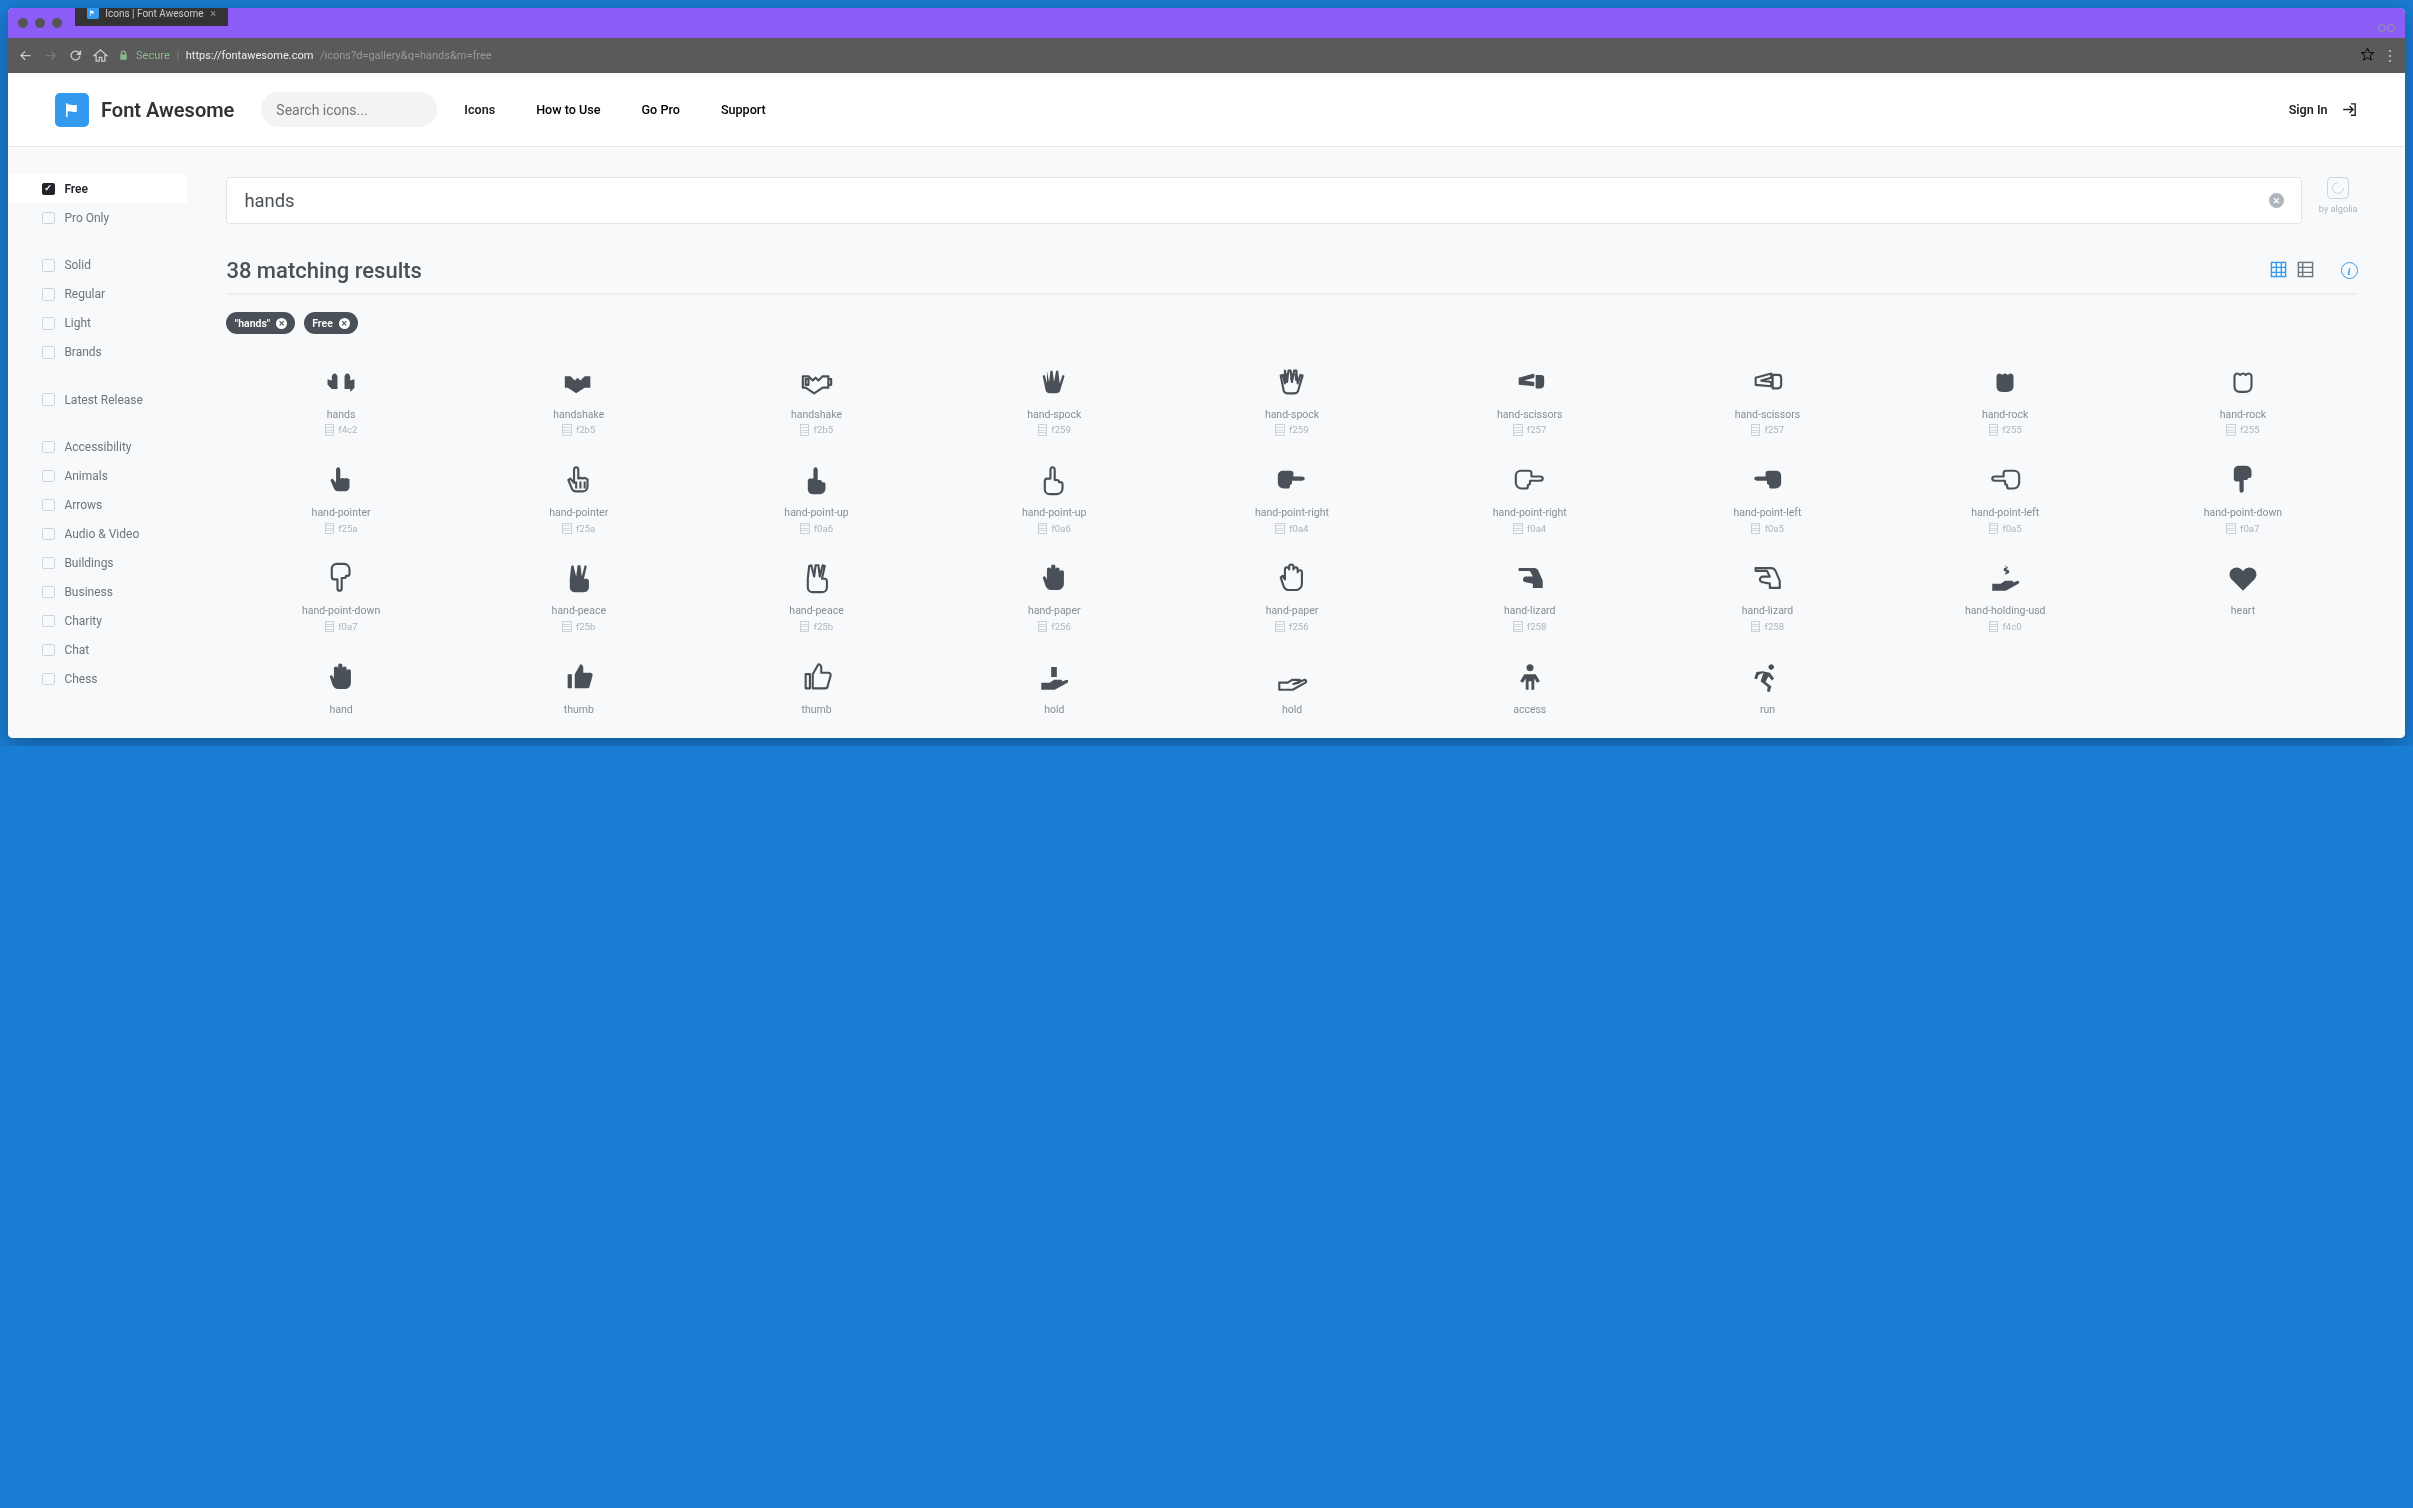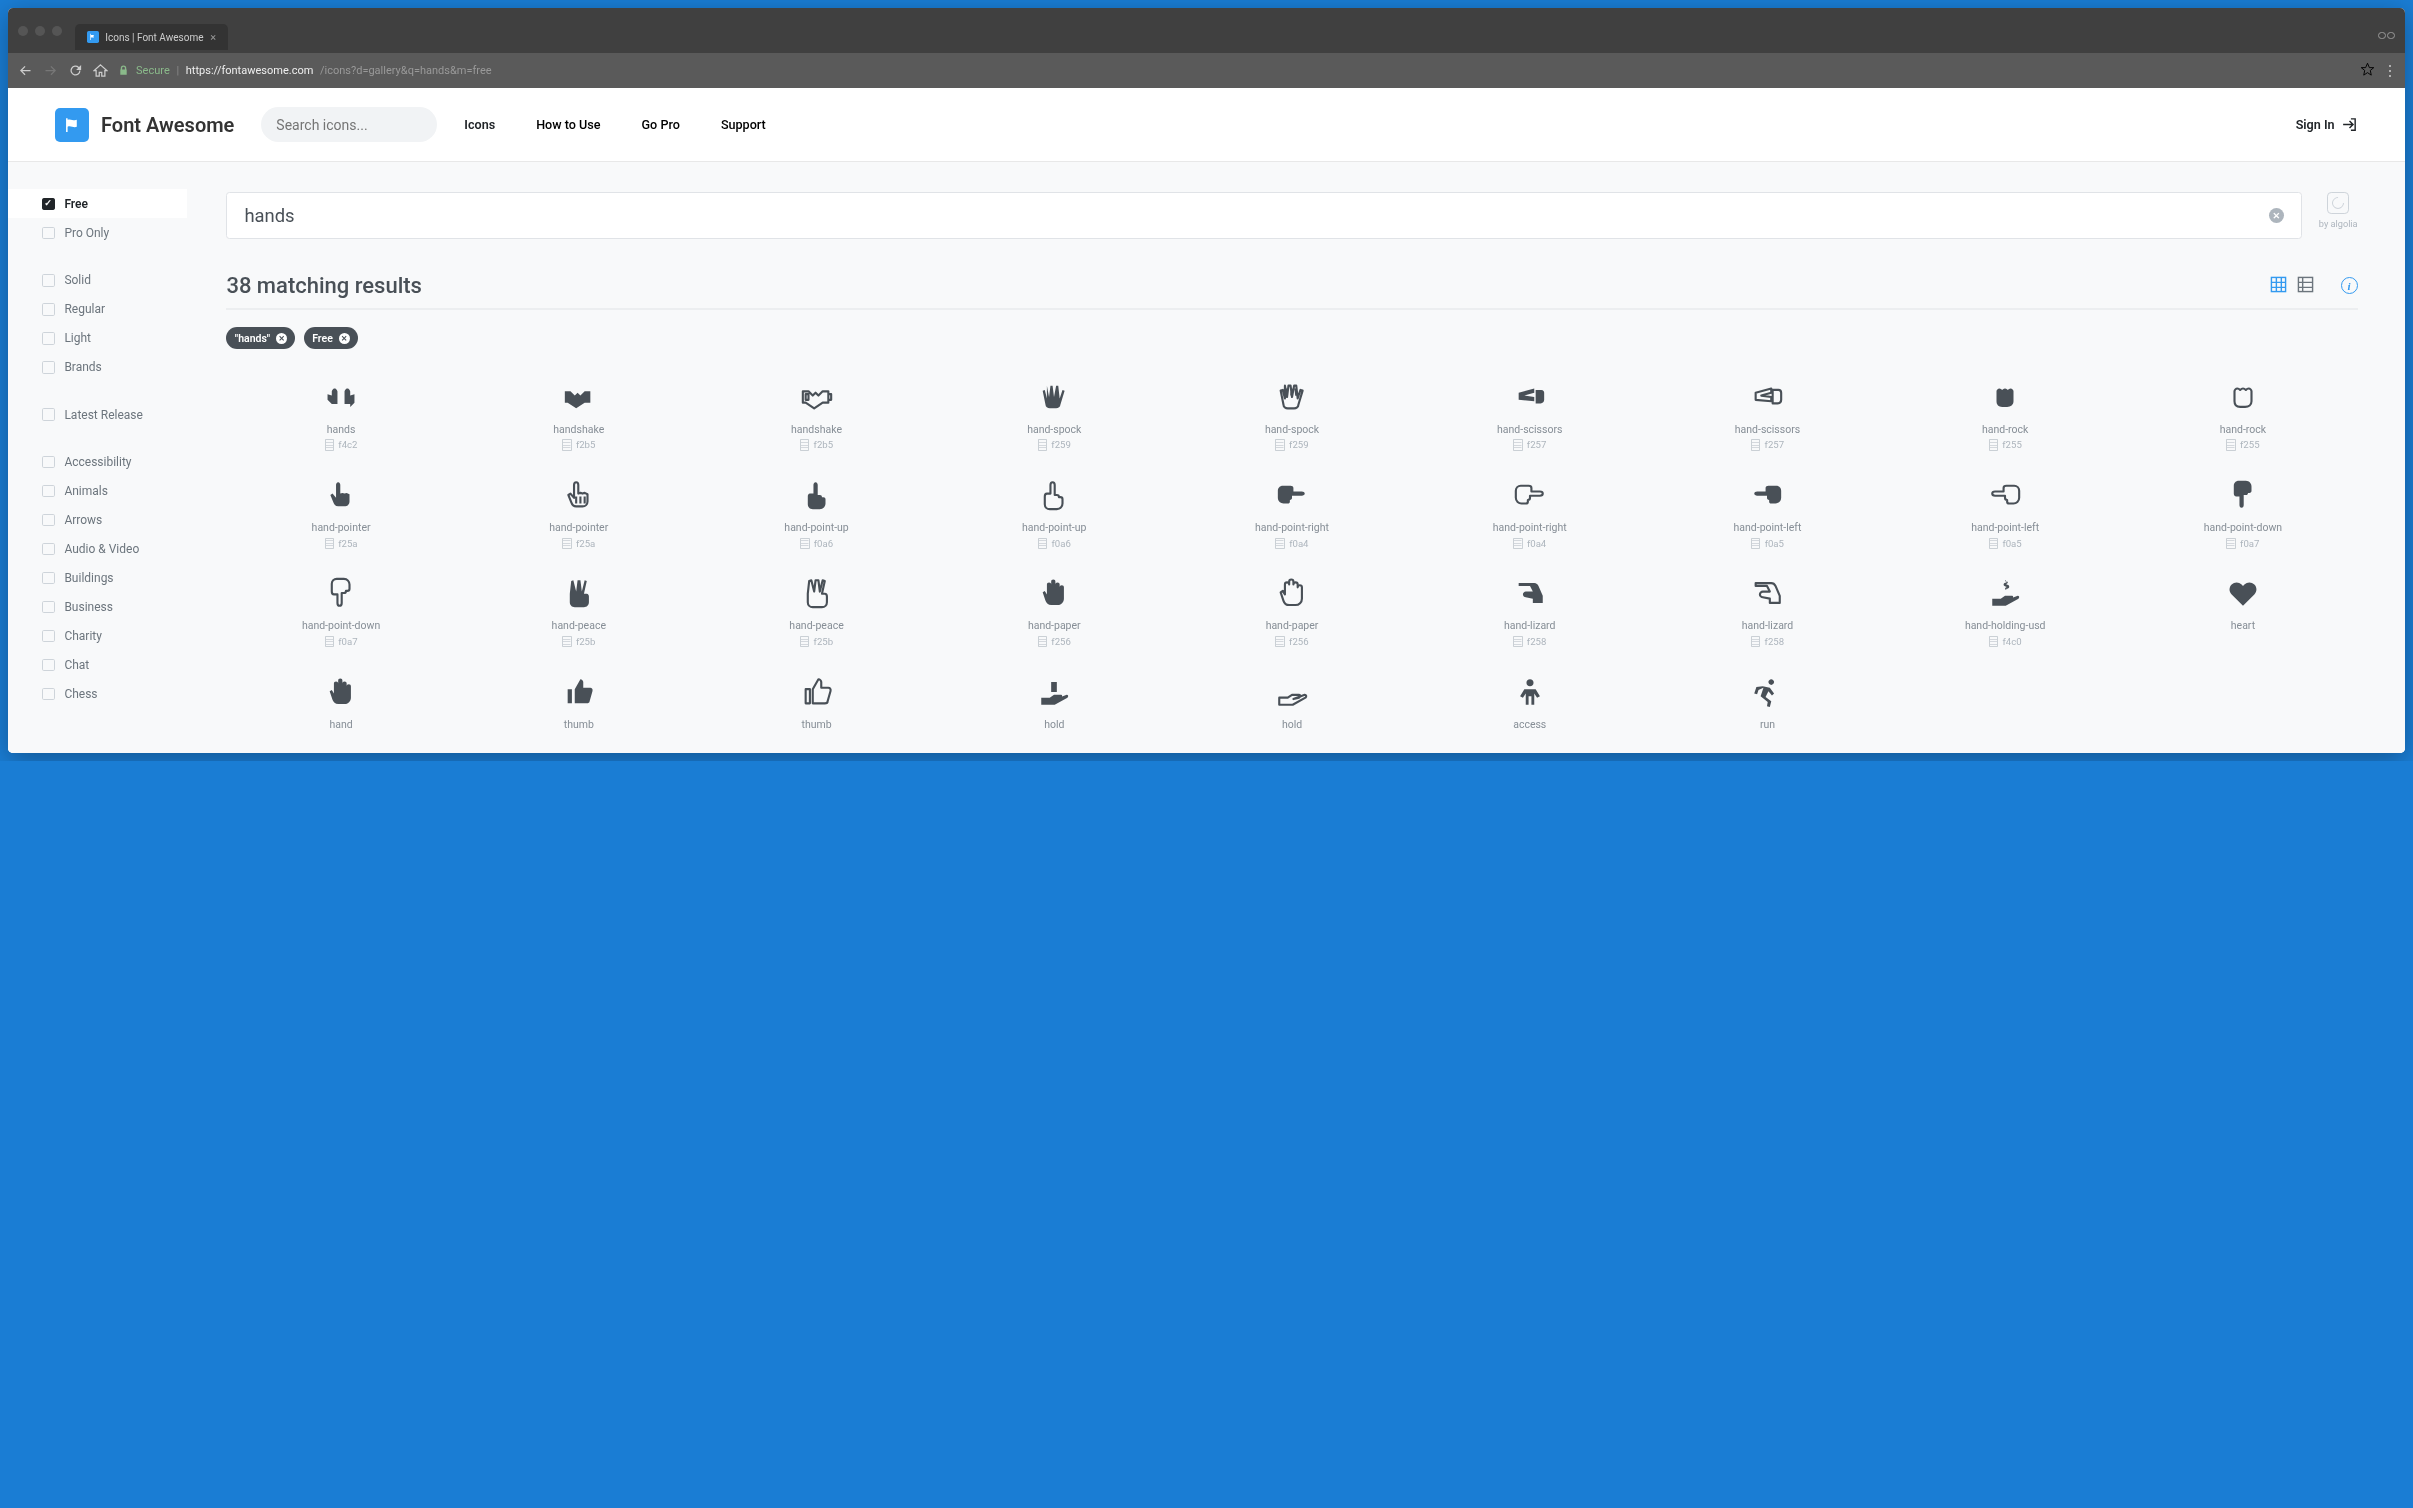--- a/index.html
+++ b/index.html
@@ -1,18 +1,18 @@
 <!DOCTYPE html>
 <html style="font-size:13.4px"><head>
 <meta charset="utf-8">
 <style>
 * { margin:0; padding:0; box-sizing:border-box; font-family:-apple-system,BlinkMacSystemFont,"Segoe UI",Roboto,sans-serif; }
 body { background:#1a7dd4; padding:8.4px; }
 .browser { background:#fff; border-radius:5px; overflow:hidden; box-shadow:0 6.7px 27px rgba(0,0,0,.3); }
-.titlebar { background:#404040; height:45px; display:flex; align-items:center; padding:3px 10px; }
+.titlebar { background:#8b5cf6; height:30px; display:flex; align-items:center; padding:12px 10px; }
 .traffic { display:flex; gap:6.7px; margin-right:13.4px; }
 .traffic span { width:10px; height:10px; border-radius:50%; background:#555; }
 .tab { background:#333; color:#ccc; font-size:10px; padding:6.7px 11.7px; border-radius:5px 5px 0 0; display:flex; align-items:center; gap:6.7px; align-self:flex-end; }
 .tab-favicon { width:11.7px; height:11.7px; background:#339af0; border-radius:1.7px; display:flex; align-items:center; justify-content:center; }
 .tab-favicon svg{width:7.5px;height:7.5px;fill:#fff;}
 .tab-x { color:#999; font-size:11px; cursor:pointer; }
 .titlebar-spacer { flex:1; }
 .incognito { width:17px; height:17px; position:relative; }
 .incognito:before,.incognito:after{content:"";position:absolute;bottom:0;width:5.9px;height:5.9px;border:1.7px solid #999;border-radius:50%;}
 .incognito:before{left:0;} .incognito:after{right:0;}
@@ -36,21 +36,21 @@
 .logo { width:34px; height:34px; background:#339af0; border-radius:5px; display:flex; align-items:center; justify-content:center; }
 .logo svg{width:18.4px;height:18.4px;fill:#fff;}
 .brand-txt { font-size:20px; font-weight:600; color:#333; }
 .hdr-search { background:#f1f3f5; border-radius:20px; height:35px; width:176px; display:flex; align-items:center; padding:0 15px; gap:8.4px; }
 .hdr-search input { border:0; background:transparent; font-size:14px; color:#868e96; flex:1; outline:none; }
 .hdr-search svg{width:13.4px;height:13.4px;fill:#6c757d;}
 .nav { display:flex; gap:41px; }
 .nav a { color:#000000; text-decoration:none; font-size:12.6px; font-weight:500; cursor:pointer; }
 .nav a.active { color:#212529; font-weight:600; }
 .hdr-spacer { flex:1; }
-.signin { display:flex; align-items:center; gap:6px; color:#212529; font-weight:600; font-size:12.6px; cursor:pointer; }
+.signin { display:flex; align-items:center; gap:13px; color:#212529; font-weight:600; font-size:12.6px; cursor:pointer; }
 .signin svg{width:17px;height:17px;fill:none;stroke:#212529;stroke-width:2;}
 
 .body { display:flex; background:#f8f9fa; min-height:587px; }
 .sidebar { width:179px; padding-top:27px; }
 .sb-item { display:flex; align-items:center; gap:10px; padding:7.5px 15px 7.5px 34px; font-size:12px; color:#6c757d; cursor:pointer; position:relative; }
 .sb-item.checked { background:#fff; color:#212529; font-weight:600; }
 .sb-item .cb { width:12.6px; height:12.6px; border:1.7px solid #ced4da; border-radius:1.7px; position:absolute; left:34px; }
 .sb-item.checked .cb { background:#212529; border-color:#212529; }
 .sb-item.checked .cb:after { content:"✓"; color:#fff; font-size:9.2px; position:absolute; top:-1.7px; left:0.8px; }
 .sb-item span.lbl { margin-left:22px; }

